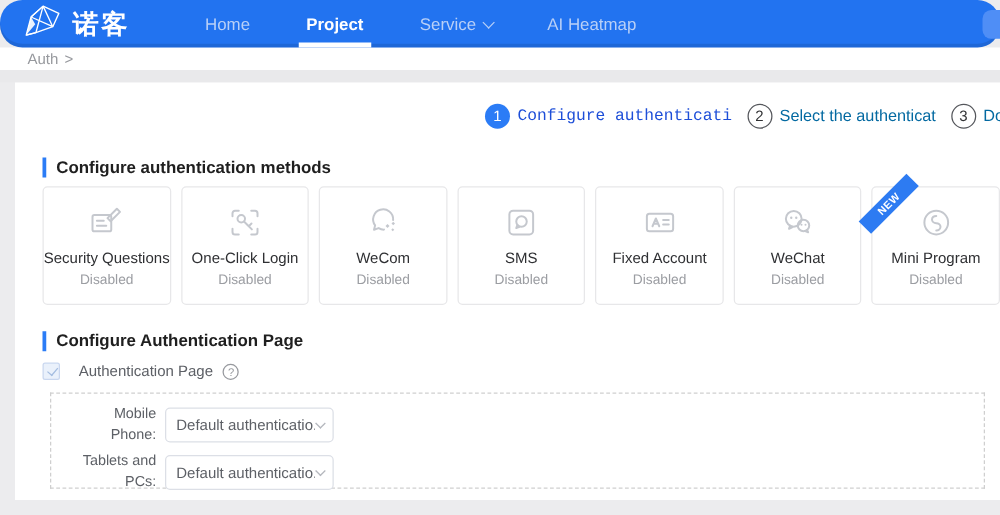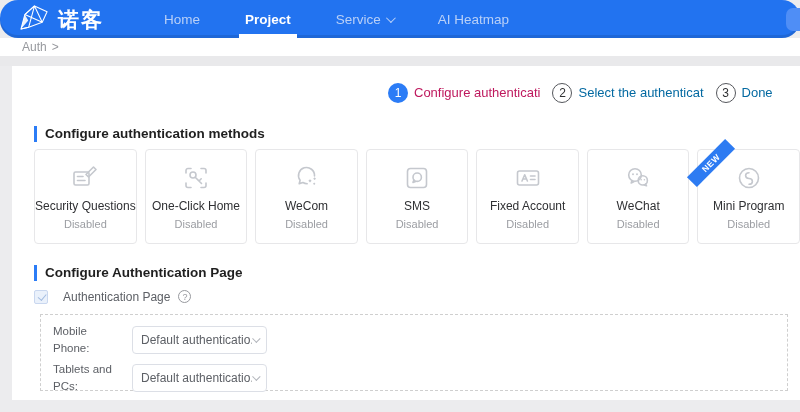--- a/index.html
+++ b/index.html
@@ -30,21 +30,21 @@
   .panel { margin-left:12px; background:#fff; height:334px; padding-top:16px; overflow:hidden; }
 
   
   .stepper { display:flex; align-items:center; margin-left:376px; height:21px; }
   .step { display:flex; align-items:center; gap:6px; margin-right:12px; }
   .step-circle { width:20px; height:20px; border-radius:50%; display:flex; align-items:center;
                  justify-content:center; font-size:12px; }
   .step.active .step-circle { background:#2b7cf6; color:#fff; }
   .step:not(.active) .step-circle { background:#fff; color:#303133; border:1px solid #55575c; }
   .step-label { font-size:13px; color:#0369a1; white-space:nowrap; }
-  .step.active .step-label { color:#be185d; }
+  .step.active .step-label { color:#1d4ed8;font-family:Liberation Mono, monospace; }
 
   
   .sec-title { margin-left:22px; font-size:13.5px; font-weight:bold; color:#1f1f1f;
                border-left:3px solid #2b7cf6; padding-left:8px; line-height:16px; }
   .sec1 { margin-top:23px; }
   .sec2 { margin-top:21px; }
 
   
   .cards { display:flex; gap:8px; margin:7px 0 0 22px; }
   .card { position:relative; width:103px; height:95px; background:#fff; border:1px solid #e7e7e9;
@@ -52,32 +52,32 @@
   .card-icon { margin-top:13px; height:30px; display:flex; align-items:center; justify-content:center; }
   .card-icon svg { stroke:#c5c8ce; fill:none; stroke-width:1.6; stroke-linecap:round; stroke-linejoin:round; }
   .card-icon svg .fil { fill:#c5c8ce; stroke:none; }
   .card-title { margin-top:6px; font-size:12px; color:#2f3033; white-space:nowrap; }
   .card-status { margin-top:5px; font-size:11px; color:#9b9da2; }
   .ribbon { position:absolute; top:6px; left:-14px; width:54px; transform:rotate(-45deg);
             background:#2d7bf2; color:#fff; font-size:8.5px; font-weight:bold; letter-spacing:.5px;
             text-align:center; padding:2px 0; }
 
   
-  .checkbox-row { display:flex; align-items:flex-start; margin:9px 0 0 22px; gap:8px; }
+  .checkbox-row { display:flex; align-items:flex-end; margin:9px 0 0 22px; gap:8px; }
   .checkbox { width:14px; height:14px; border:1px solid #c9d7ef; border-radius:2px; background:#eaf1fb;
               display:flex; align-items:center; justify-content:center; cursor:pointer; }
   .checkbox::after { content:""; width:4px; height:7px; border-right:1.6px solid #a3bce0;
                      border-bottom:1.6px solid #a3bce0; transform:rotate(40deg) translateY(-1px); }
   .checkbox-label { font-size:12px; color:#5d6066; margin-left:7px; }
   .help-icon { width:13px; height:13px; border:1px solid #97999e; border-radius:50%; color:#97999e;
                font-size:9px; display:flex; align-items:center; justify-content:center; cursor:pointer; }
 
   .dashed-box { margin:10px 12px 0 28px; height:77px; border:1px dashed #cfcfcf; padding:8px 0 0 12px; }
   .form-row { display:flex; align-items:center; margin-bottom:3px; min-height:29px; }
-  .form-label { width:72px; font-size:11.5px; color:#5d6066; text-align:left; margin-right:7px; line-height:1.5; }
+  .form-label { width:72px; font-size:11.5px; color:#5d6066; text-align:right; margin-right:7px; line-height:1.5; }
   .select { width:135px; height:28px; border:1px solid #dcdfe6; border-radius:4px; background:#fff;
             display:flex; align-items:center; justify-content:space-between; padding:0 8px; cursor:pointer; }
   .select-value { font-size:12px; color:#5d6066; white-space:nowrap; overflow:hidden; }
   .select .chev { border-color:#b4b7bd; width:6px; height:6px; transform:rotate(45deg) translateY(-2px); }
 </style>
 </head>
 <body>
 
 <header class="nav">
   <div class="brand">
@@ -154,21 +154,21 @@
       <span class="card-icon">
         <svg viewBox="0 0 28 28" width="28" height="28">
           <path d="M4 9 V6.5 a2 2 0 0 1 2-2 H9"></path>
           <path d="M19 4.5 h3 a2 2 0 0 1 2 2 V9"></path>
           <path d="M24 19 v2.5 a2 2 0 0 1 -2 2 H19"></path>
           <path d="M9 23.5 H6 a2 2 0 0 1 -2-2 V19"></path>
           <circle cx="11" cy="11" r="3"></circle>
           <path d="M13.2 13.2 L19.5 19.5 M17 17 l2.2-2.2 M14.8 14.8 l1.8 1.8"></path>
         </svg>
       </span>
-      <div class="card-title">One-Click Home</div>
+      <div class="card-title">One-Click Login</div>
       <div class="card-status">Disabled</div>
     </div>
 
     <div class="card">
       <span class="card-icon">
         <svg viewBox="0 0 28 28" width="28" height="28">
           <path d="M21.5 12a8 8 0 1 0 -14.4 4.3 L6.2 19.8 l3.7-1.3 a8 8 0 0 0 4.3 1.2"></path>
           <path class="fil" d="M17 15.2l1.6 1.6-1.6 1.6-1.6-1.6z"></path>
           <path class="fil" d="M21.6 13.3l1.4 1.4-1.4 1.4-1.4-1.4z"></path>
           <path class="fil" d="M21.2 18.6l1.2 1.2-1.2 1.2-1.2-1.2z"></path>

